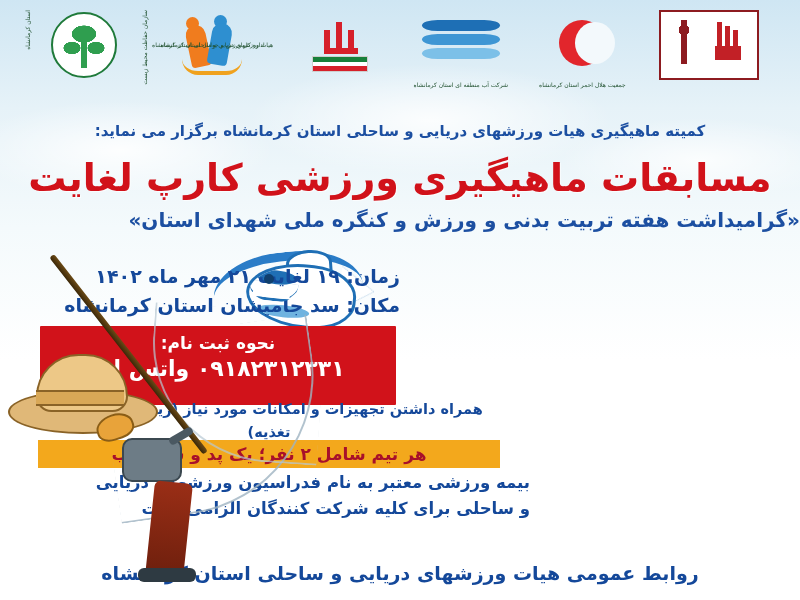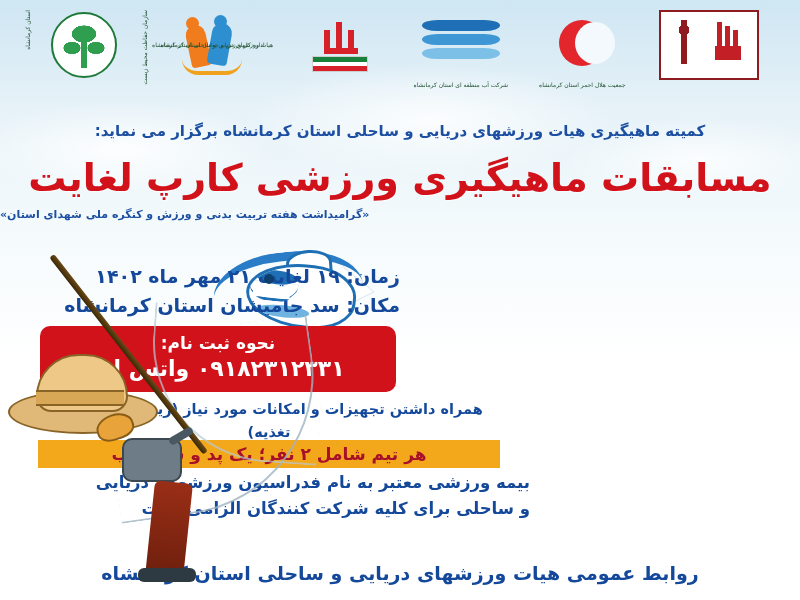--- a/index.html
+++ b/index.html
@@ -207,22 +207,22 @@
     font-size: 38px;
     font-weight: bold;
     color: #d1121a;
     text-shadow: 1px 1px 0 rgba(255,255,255,0.7);
     letter-spacing: -0.5px;
   }
   .line-subtitle {
     position: absolute;
     top: 208px;
     right: 0; left: 0;
-    text-align: left;
-    font-size: 11px;
+    text-align: right;
+    font-size: 20px;
     font-weight: bold;
     color: #1c4fa1;
   }
 
   
   .fish-wrap {
     position: absolute;
     left: 212px;
     top: 242px;
     width: 180px;
@@ -331,23 +331,23 @@
     line-height: 1.55;
   }
   .box-register {
     position: absolute;
     top: 326px;
     right: 404px;
     width: 356px;
     background: #d1121a;
     color: #ffffff;
     text-align: center;
-    padding: 6px 8px 8px;
+    padding: 6px 8px 21px;
     box-sizing: border-box;
-    border-radius: 10px;
+    border-radius: 1px;
   }
   .box-register .reg-title {
     font-size: 17px;
     font-weight: bold;
     line-height: 1.3;
   }
   .box-register .reg-phone {
     font-size: 22px;
     font-weight: bold;
     line-height: 1.35;

